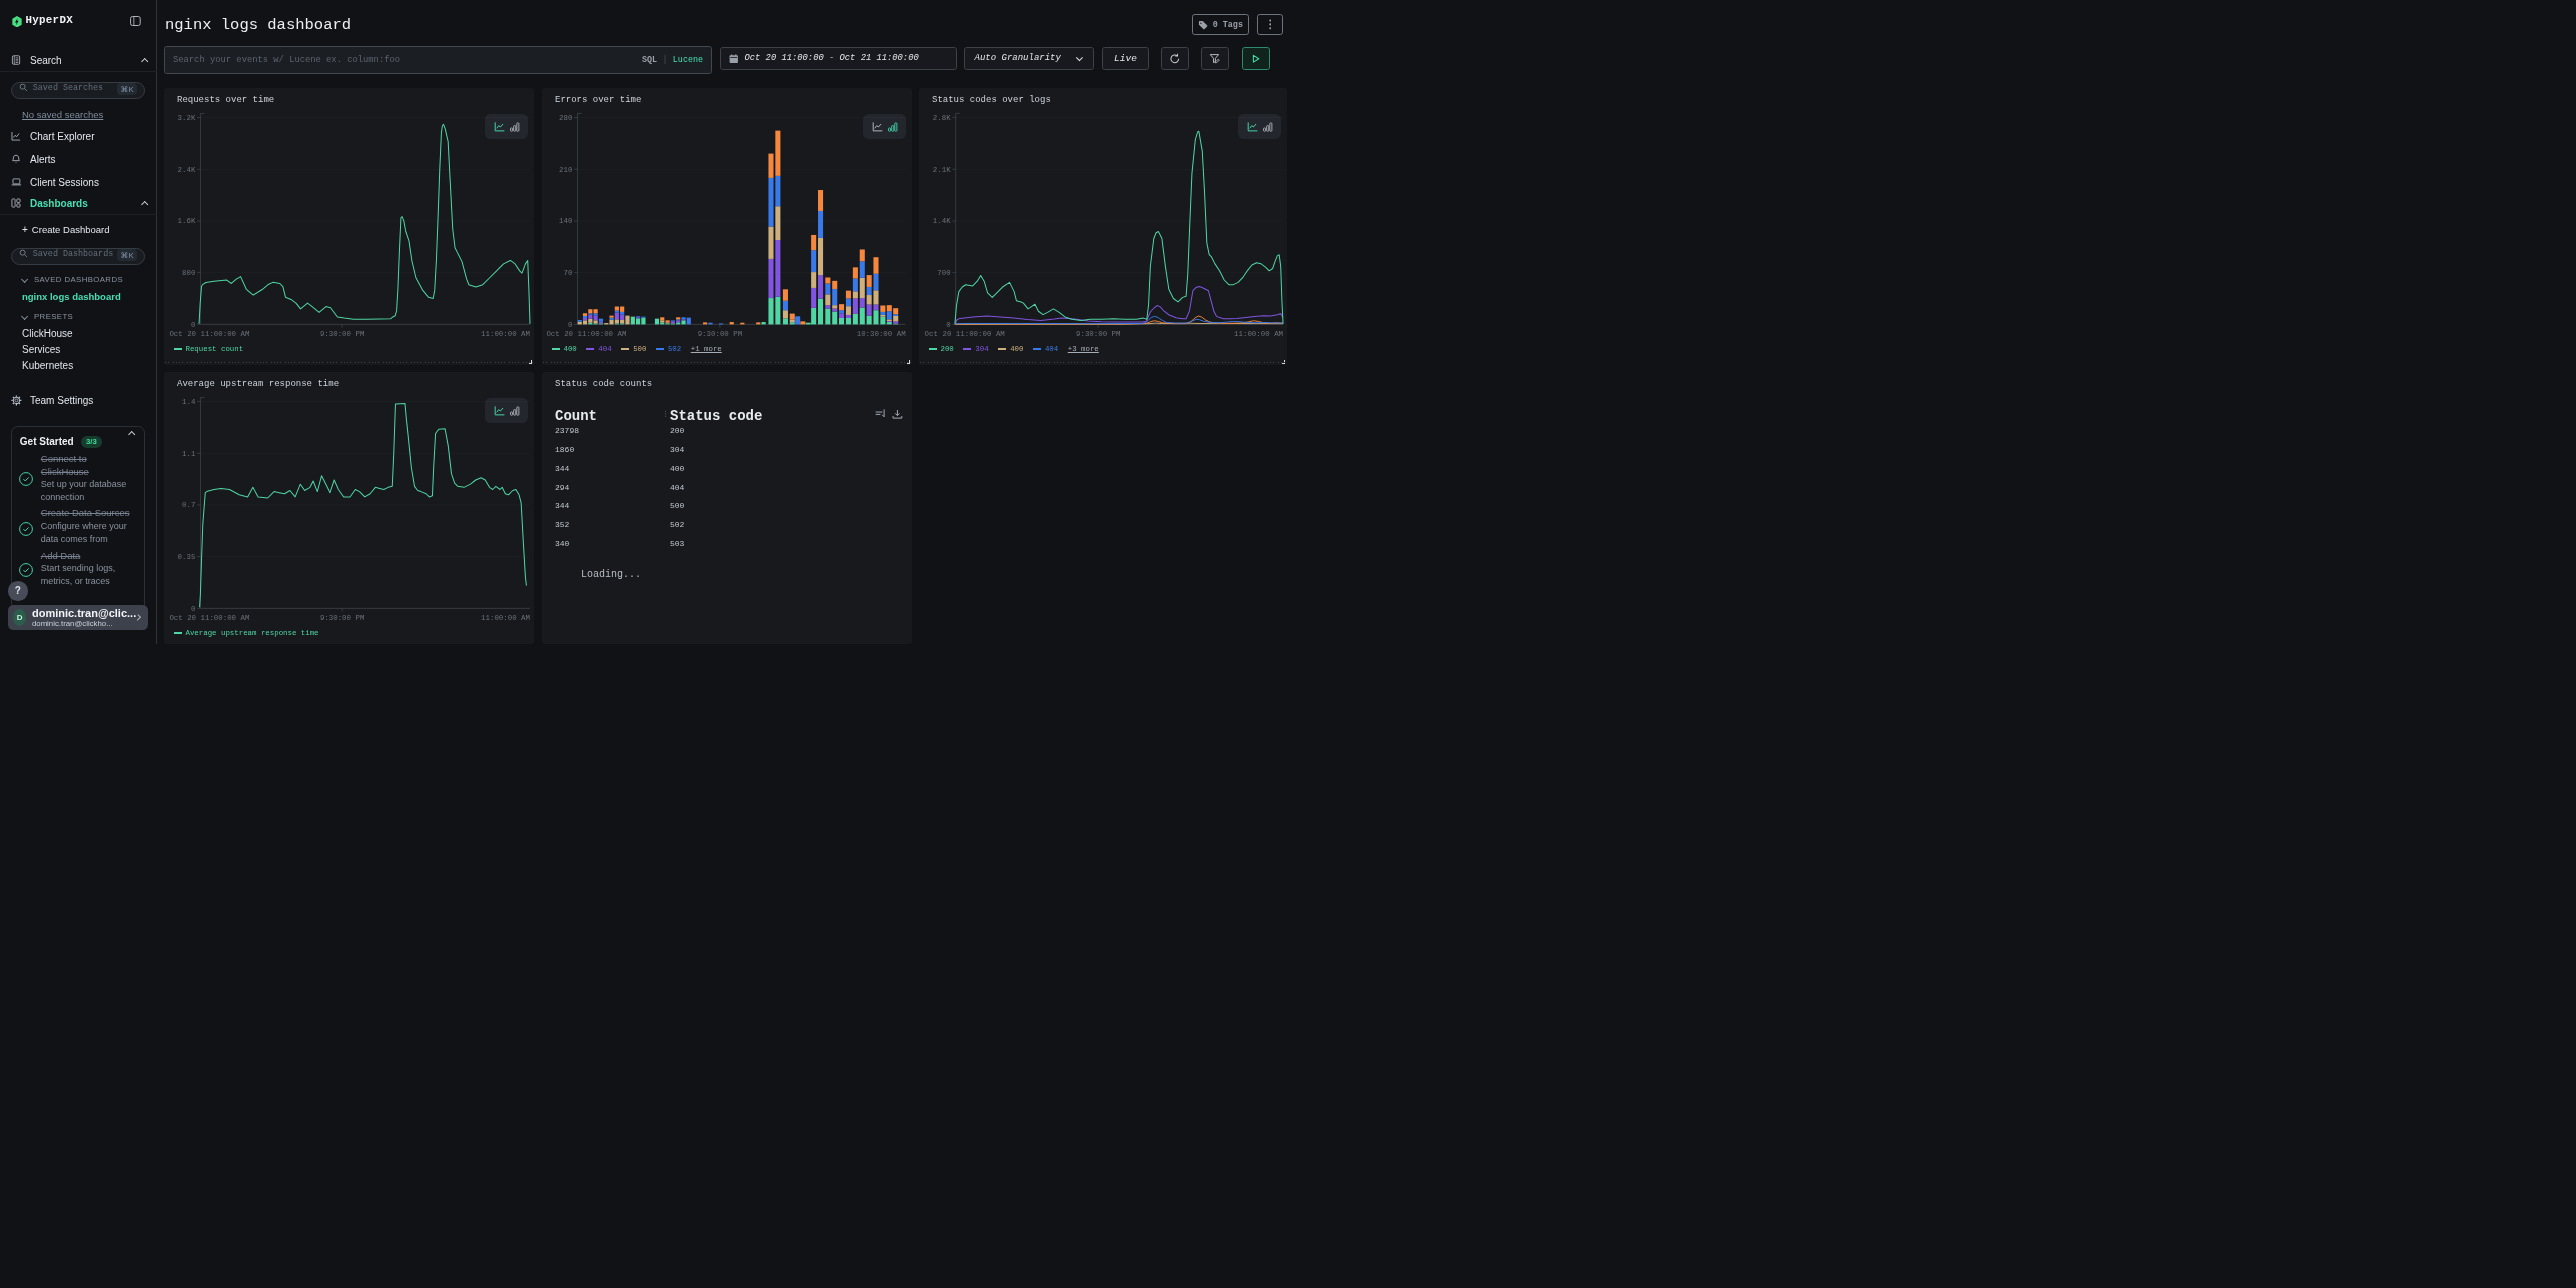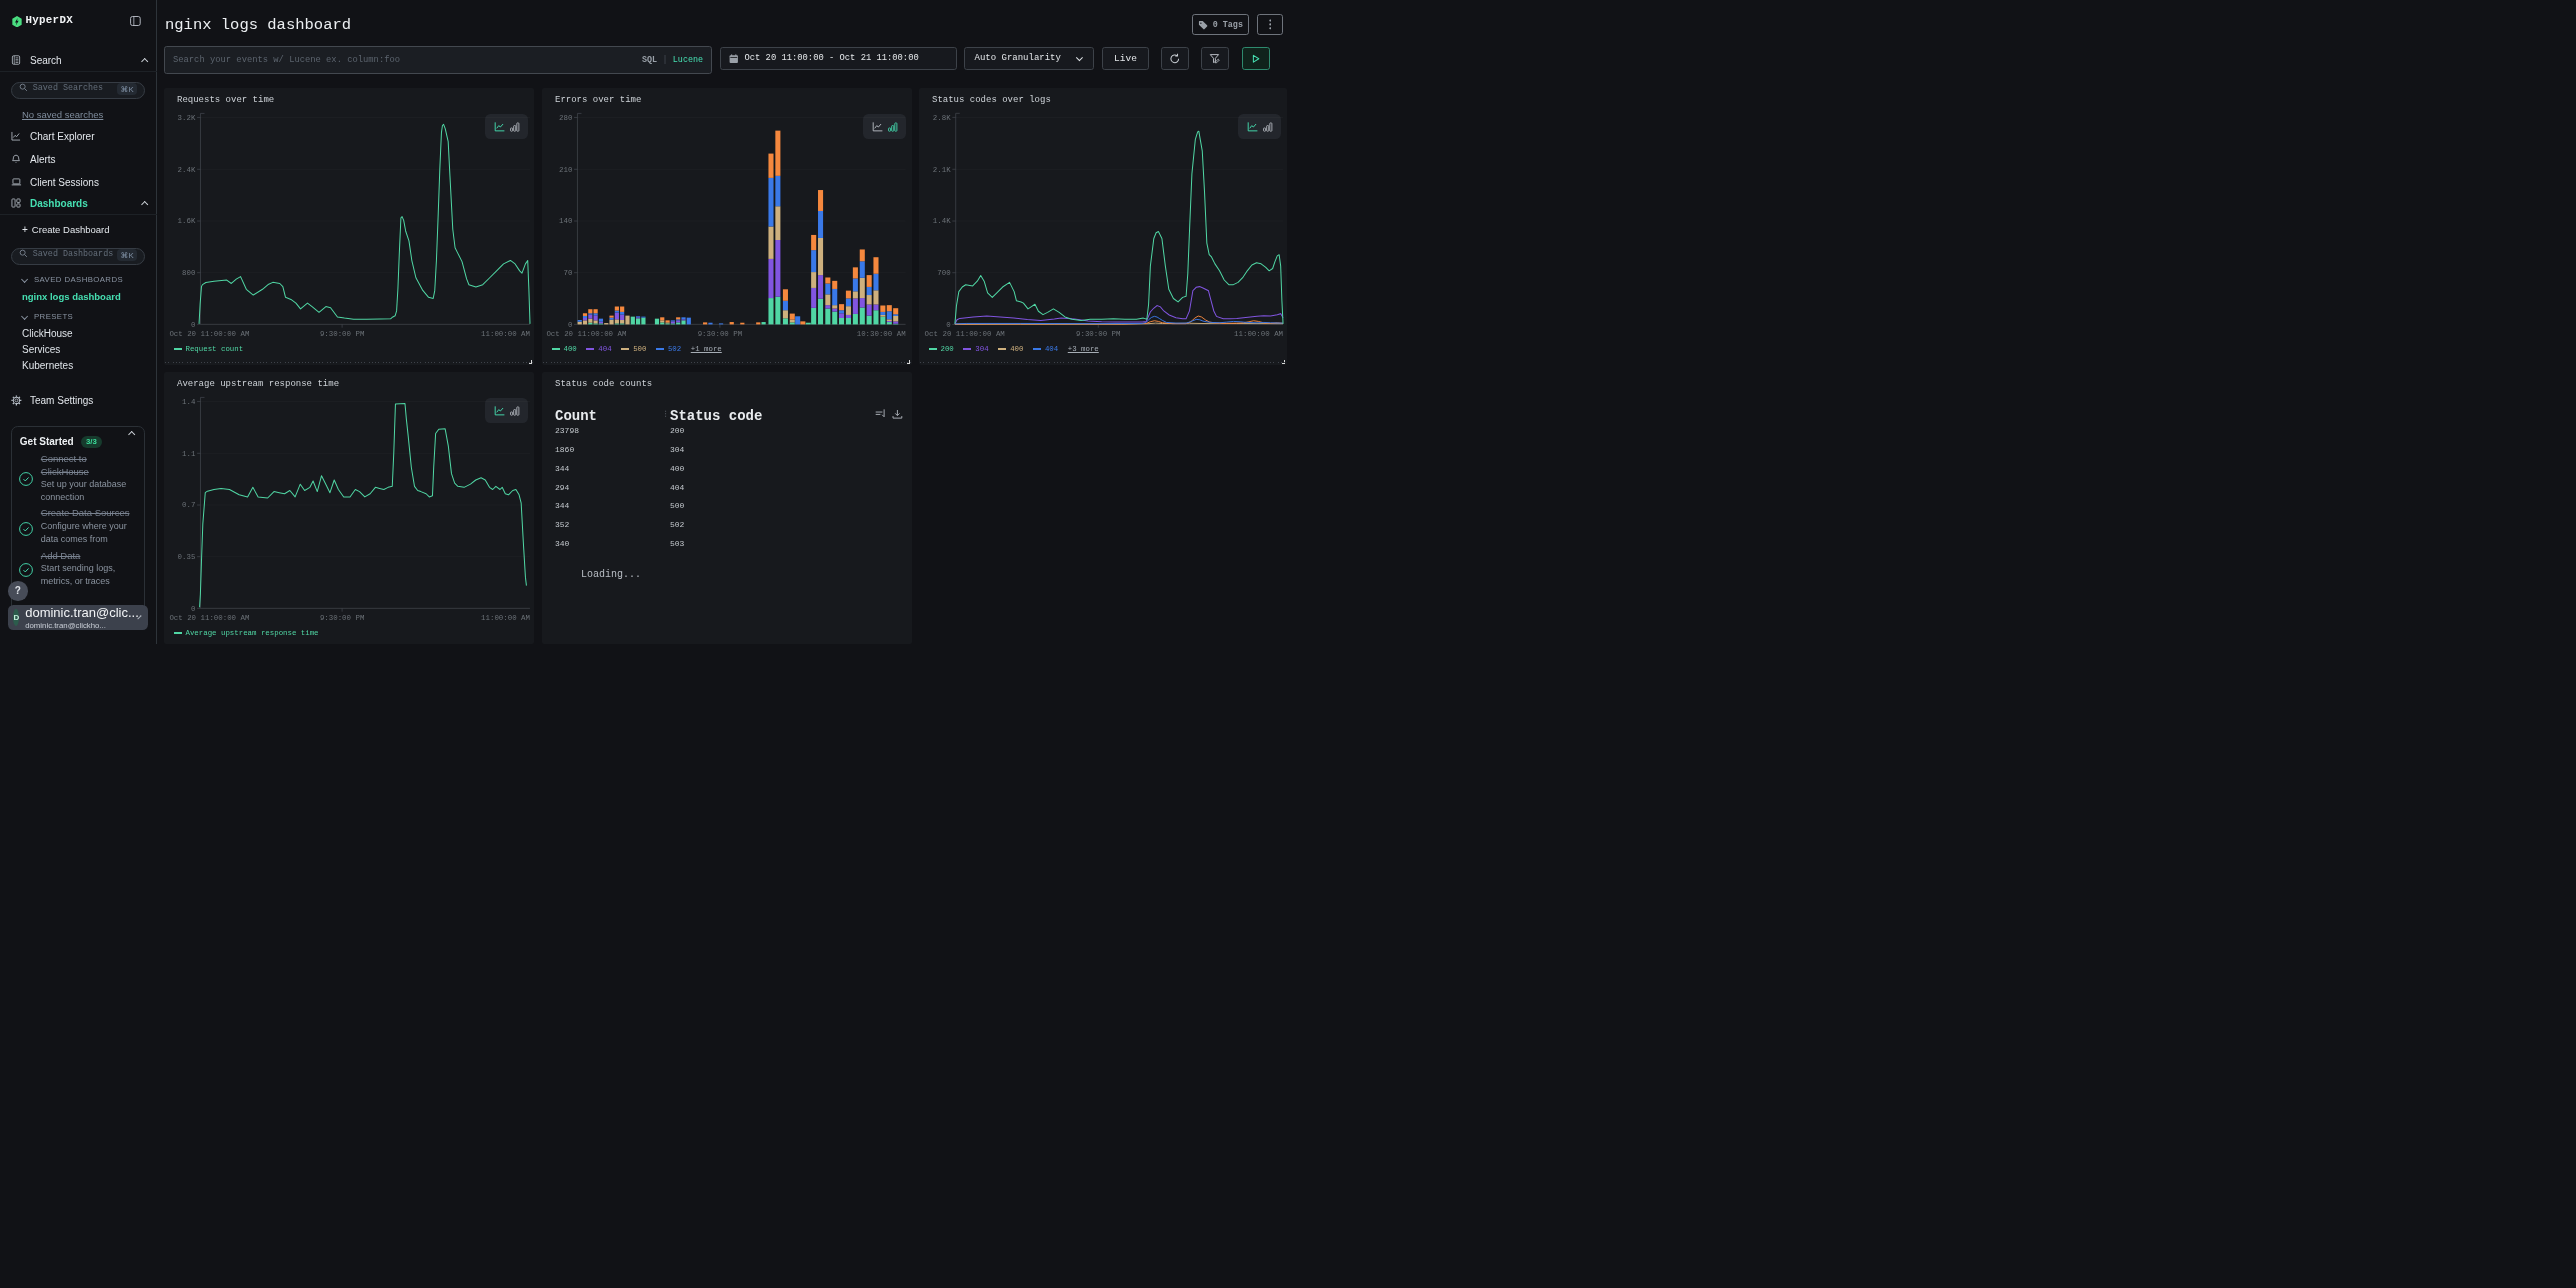--- a/index.html
+++ b/index.html
@@ -40,42 +40,42 @@
 .gstitle s { color:#798290; }
 .gsdesc { position:absolute; left:29px; width:101px; font-size:9px; color:#8b94a0; line-height:1.4; }
 .help { position:absolute; left:8px; top:581px; width:19.6px; height:19.6px; border-radius:50%;
   background:#474c58; color:#dfe3e9; font-size:10px; font-weight:bold;
   display:flex; align-items:center; justify-content:center; }
 .userchip { position:absolute; left:8px; top:605px; width:140px; height:25px; background:#3c414c;
   border-radius:5.4px; display:flex; align-items:center; padding:0 5.4px; }
 .avatar { width:17px; height:17px; border-radius:50%; background:#2c5c4c; color:#c7f0de;
   font-size:8px; font-weight:bold; display:flex; align-items:center; justify-content:center; }
 .uinfo { margin-left:6px; flex:1; }
-.uname { font-size:13px; font-weight:normal; color:#f2f4f6; }
+.uname { font-size:11px; font-weight:bold; color:#f2f4f6; }
 .usub { font-size:7.8px; color:#c9ced6; margin-top:0.7px; }
 .uchev { width:4.7px; height:4.7px; border-right:1.1px solid #aeb4bd; border-top:1.1px solid #aeb4bd;
   transform:rotate(45deg); margin-right:2.7px; }
 
 
 .main { position:absolute; left:0; top:0; width:1288px; height:644px; }
 .title { position:absolute; left:165px; top:16px; font-family:"Liberation Mono",monospace;
   font-size:15.5px; color:#eceff2; }
 .hbtn { position:absolute; top:14px; height:21px; border:0.8px solid #6f747c; border-radius:2.7px;
   display:flex; align-items:center; justify-content:center; font-family:"Liberation Mono",monospace;
   font-size:8.4px; color:#9aa0a8; font-weight:bold; }
 .searchbox { position:absolute; left:164px; top:46px; width:548px; height:28px; background:#1b1e23;
   border:0.7px solid #43484f; border-radius:2.7px; display:flex; align-items:center; padding:0 8px; }
 .sph { flex:1; font-family:"Liberation Mono",monospace; font-size:8.8px; color:#5c646e; }
 .sqllucene { font-family:"Liberation Mono",monospace; font-size:8.4px; color:#8b9299; }
 .sqllucene b { color:#9aa1a9; }
 .sep { margin:0 5.4px; color:#4a5058; }
 .luc { color:#46e0b2; }
 .ctl { position:absolute; top:47px; height:22.6px; border:0.7px solid #3d4249; border-radius:2.7px;
   background:#17191e; display:flex; align-items:center; font-family:"Liberation Mono",monospace;
-  font-size:8.8px; color:#e4e7ea; }
+  font-size:8.8px; color:#e4e7ea;font-style:italic; }
 .datebox { left:720px; width:237px; padding:0 8px; }
 .select { left:964px; width:130px; padding:0 9.5px; font-size:9px; }
 .selchev { position:absolute; right:9.5px; top:8px; width:5.4px; height:5.4px;
   border-left:1.2px solid #dfe3e7; border-bottom:1.2px solid #dfe3e7; transform:rotate(-45deg) translateY(-1.4px); }
 .live { left:1102px; width:47px; justify-content:center; font-size:9.5px; }
 .icbtn { width:28px; justify-content:center; }
 .playbtn { border-color:#2e8a6e; background:#10231c; }
 
 
 .panel { position:absolute; background:#17191d; border-radius:2px; }

